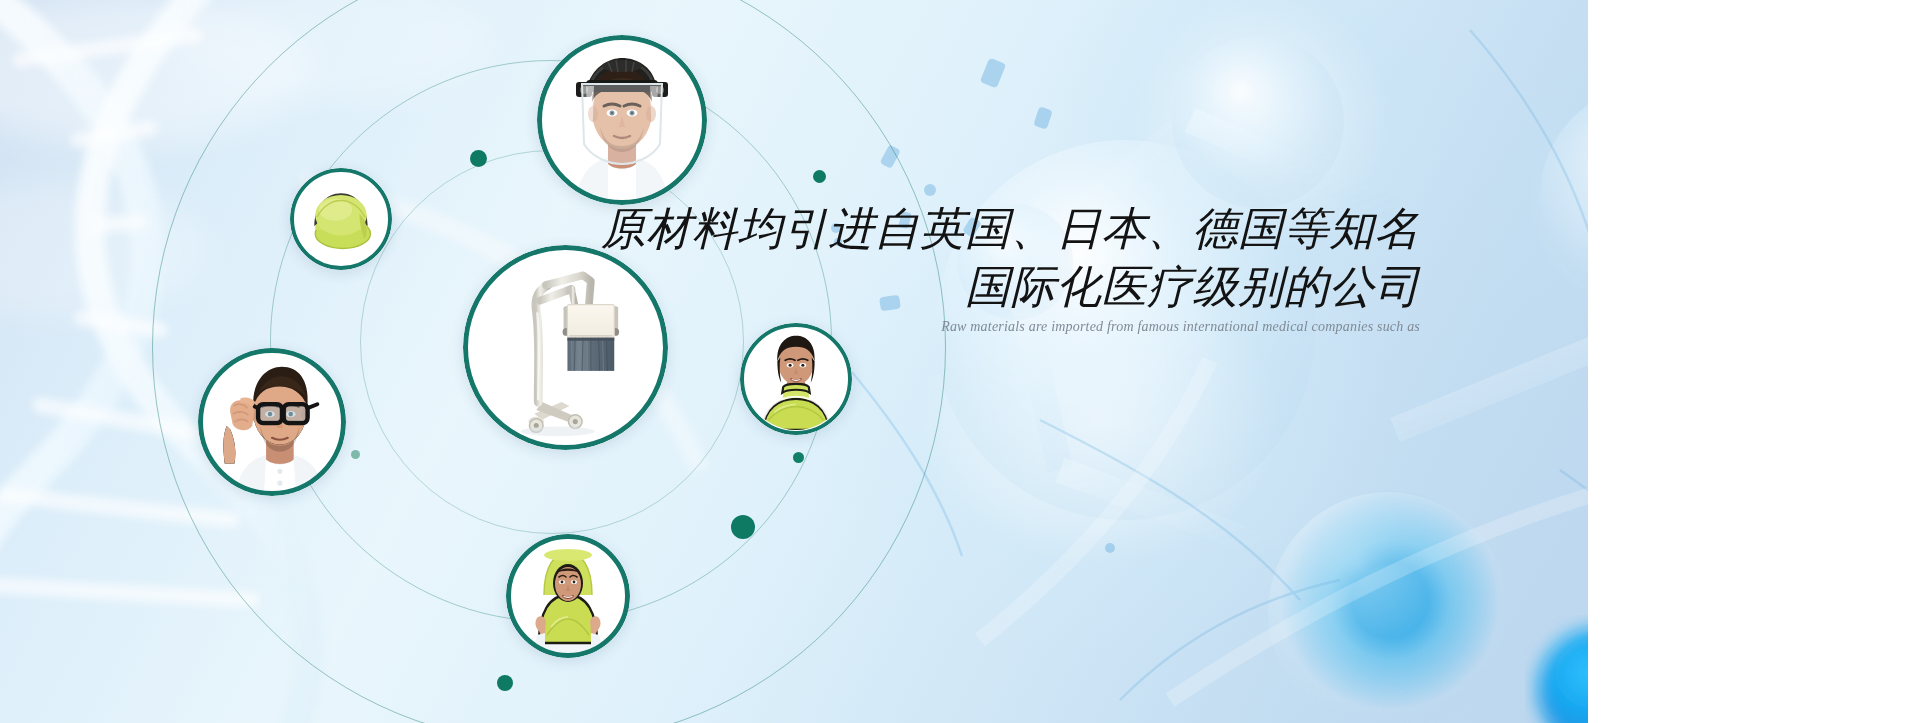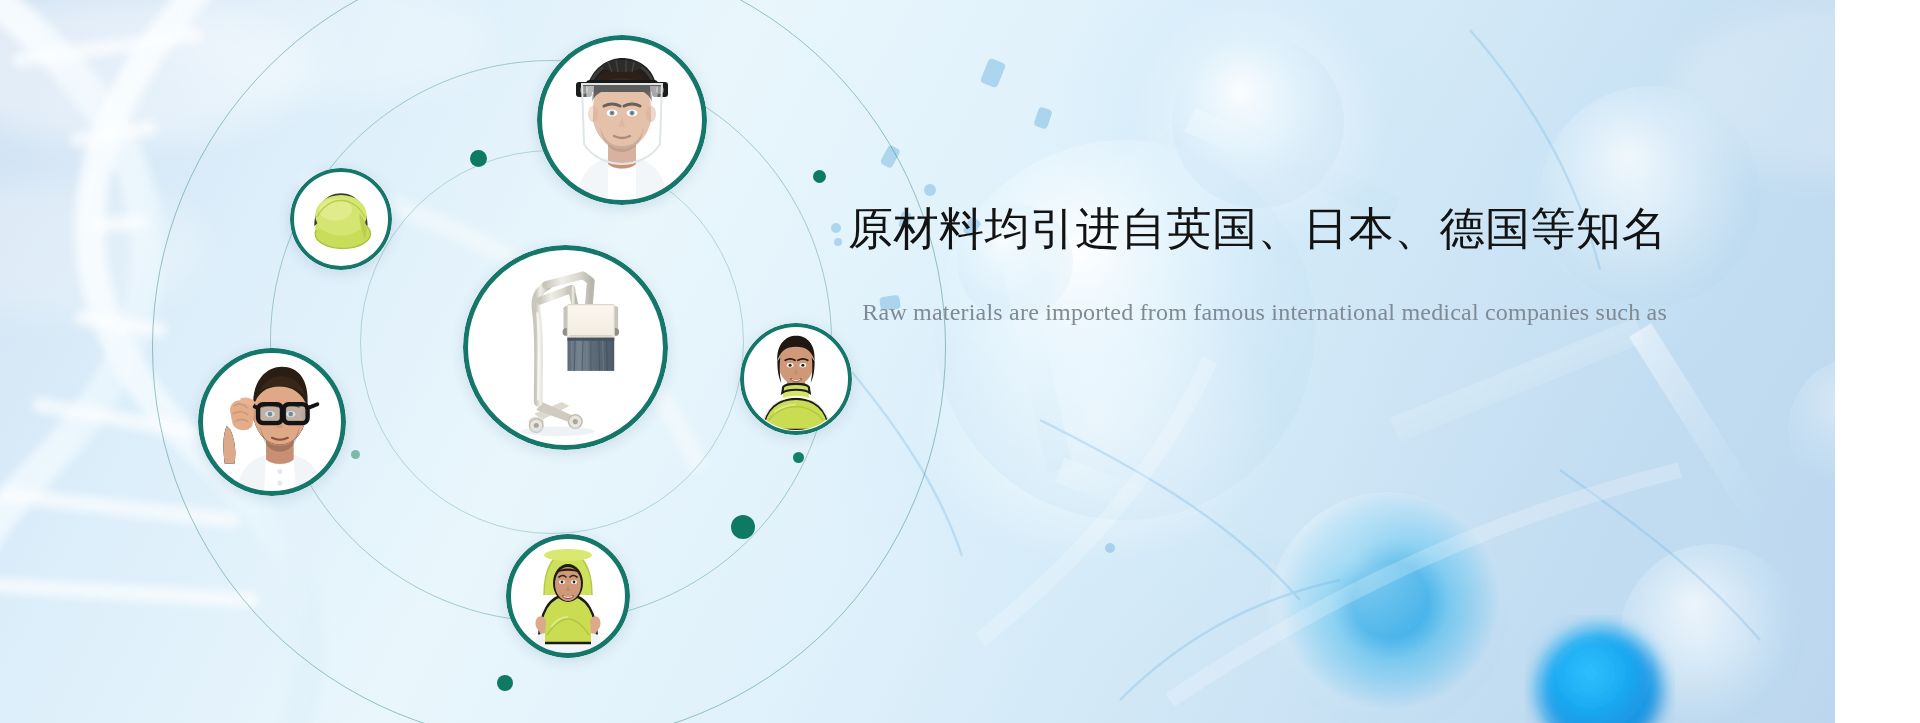--- a/index.html
+++ b/index.html
@@ -1,29 +1,30 @@
 <!DOCTYPE html>
 <html><head>
 <meta charset="utf-8">
 <title>Banner</title>
 <style>
   html,body{margin:0;padding:0;background:#fff;}
   body{font-family:"Liberation Sans",sans-serif;}
 
   #banner{
     position:relative;
-    width:1835px;height:723px;
+    width:1588px;height:723px;
     overflow:hidden;
     background:
       radial-gradient(circle at 1390px 600px, rgba(0,150,225,.95) 0 38px, rgba(0,160,230,.55) 60px, rgba(0,160,230,0) 110px),
       radial-gradient(ellipse 300px 240px at 1100px 420px, rgba(255,255,255,.85) 0%, rgba(210,236,250,.25) 60%, rgba(210,236,250,0) 100%),
       radial-gradient(ellipse 210px 210px at 1260px 120px, rgba(255,255,255,.55) 0%, rgba(198,230,248,.18) 62%, rgba(198,230,248,0) 100%),
       radial-gradient(ellipse 180px 175px at 1640px 200px, rgba(255,255,255,.42) 0%, rgba(198,230,248,.12) 62%, rgba(198,230,248,0) 100%),
       radial-gradient(ellipse 140px 140px at 1700px 640px, rgba(255,255,255,.45) 0%, rgba(198,230,248,.12) 62%, rgba(198,230,248,0) 100%),
       linear-gradient(118deg,#cfe0f2 0%,#dceefa 16%,#e9f6fc 34%,#dff1fb 52%,#cfe6f6 70%,#c2dcf1 84%,#bcd6ee 100%);
+    font-style: italic;
   }
 
   
   .bg-layer{position:absolute;inset:0;pointer-events:none;}
   .bg-svg{position:absolute;inset:0;width:1920px;height:723px;}
 
   
   .orbit{
     position:absolute;border-radius:50%;
     border:1.6px solid rgba(26,122,108,.42);
@@ -76,24 +77,23 @@
   }
   .headline{
     color:#131313;
     font-family:"Liberation Sans",sans-serif;
     font-size:45px;line-height:1.28;
     letter-spacing:.5px;font-weight:400;
     white-space:nowrap;
   }
   .headline .l2{display:block;}
   .subcopy{
-    margin-top:34px;
     color:#7f8a95;
     font-family:"Liberation Serif",serif;
-    font-size:24px;line-height:1.72;
+    font-size:14px;line-height:1.72;
     letter-spacing:.2px;
   }
   .subcopy .s2{display:block;}
 </style>
 </head>
 <body>
 
 <div id="banner">
 
   <div class="bg-layer">
@@ -513,19 +513,20 @@
           <path d="M88 96 C90 104, 91 110, 90 114 L80 114 C80 106, 80 100, 80 94 Z" fill="#f0f4f6"></path>
         </svg>
       </div>
     </div>
     <div class="ring"></div>
   </div>
 
   <div class="copy">
     <div class="headline">
       <span class="l1">原材料均引进自英国、日本、德国等知名</span>
+      <span class="l2">国际化医疗级别的公司</span>
     </div>
     <div class="subcopy">
       <span class="s1">Raw materials are imported from famous international medical companies such as</span>
     </div>
   </div>
 
 </div>
 
 </body></html>

